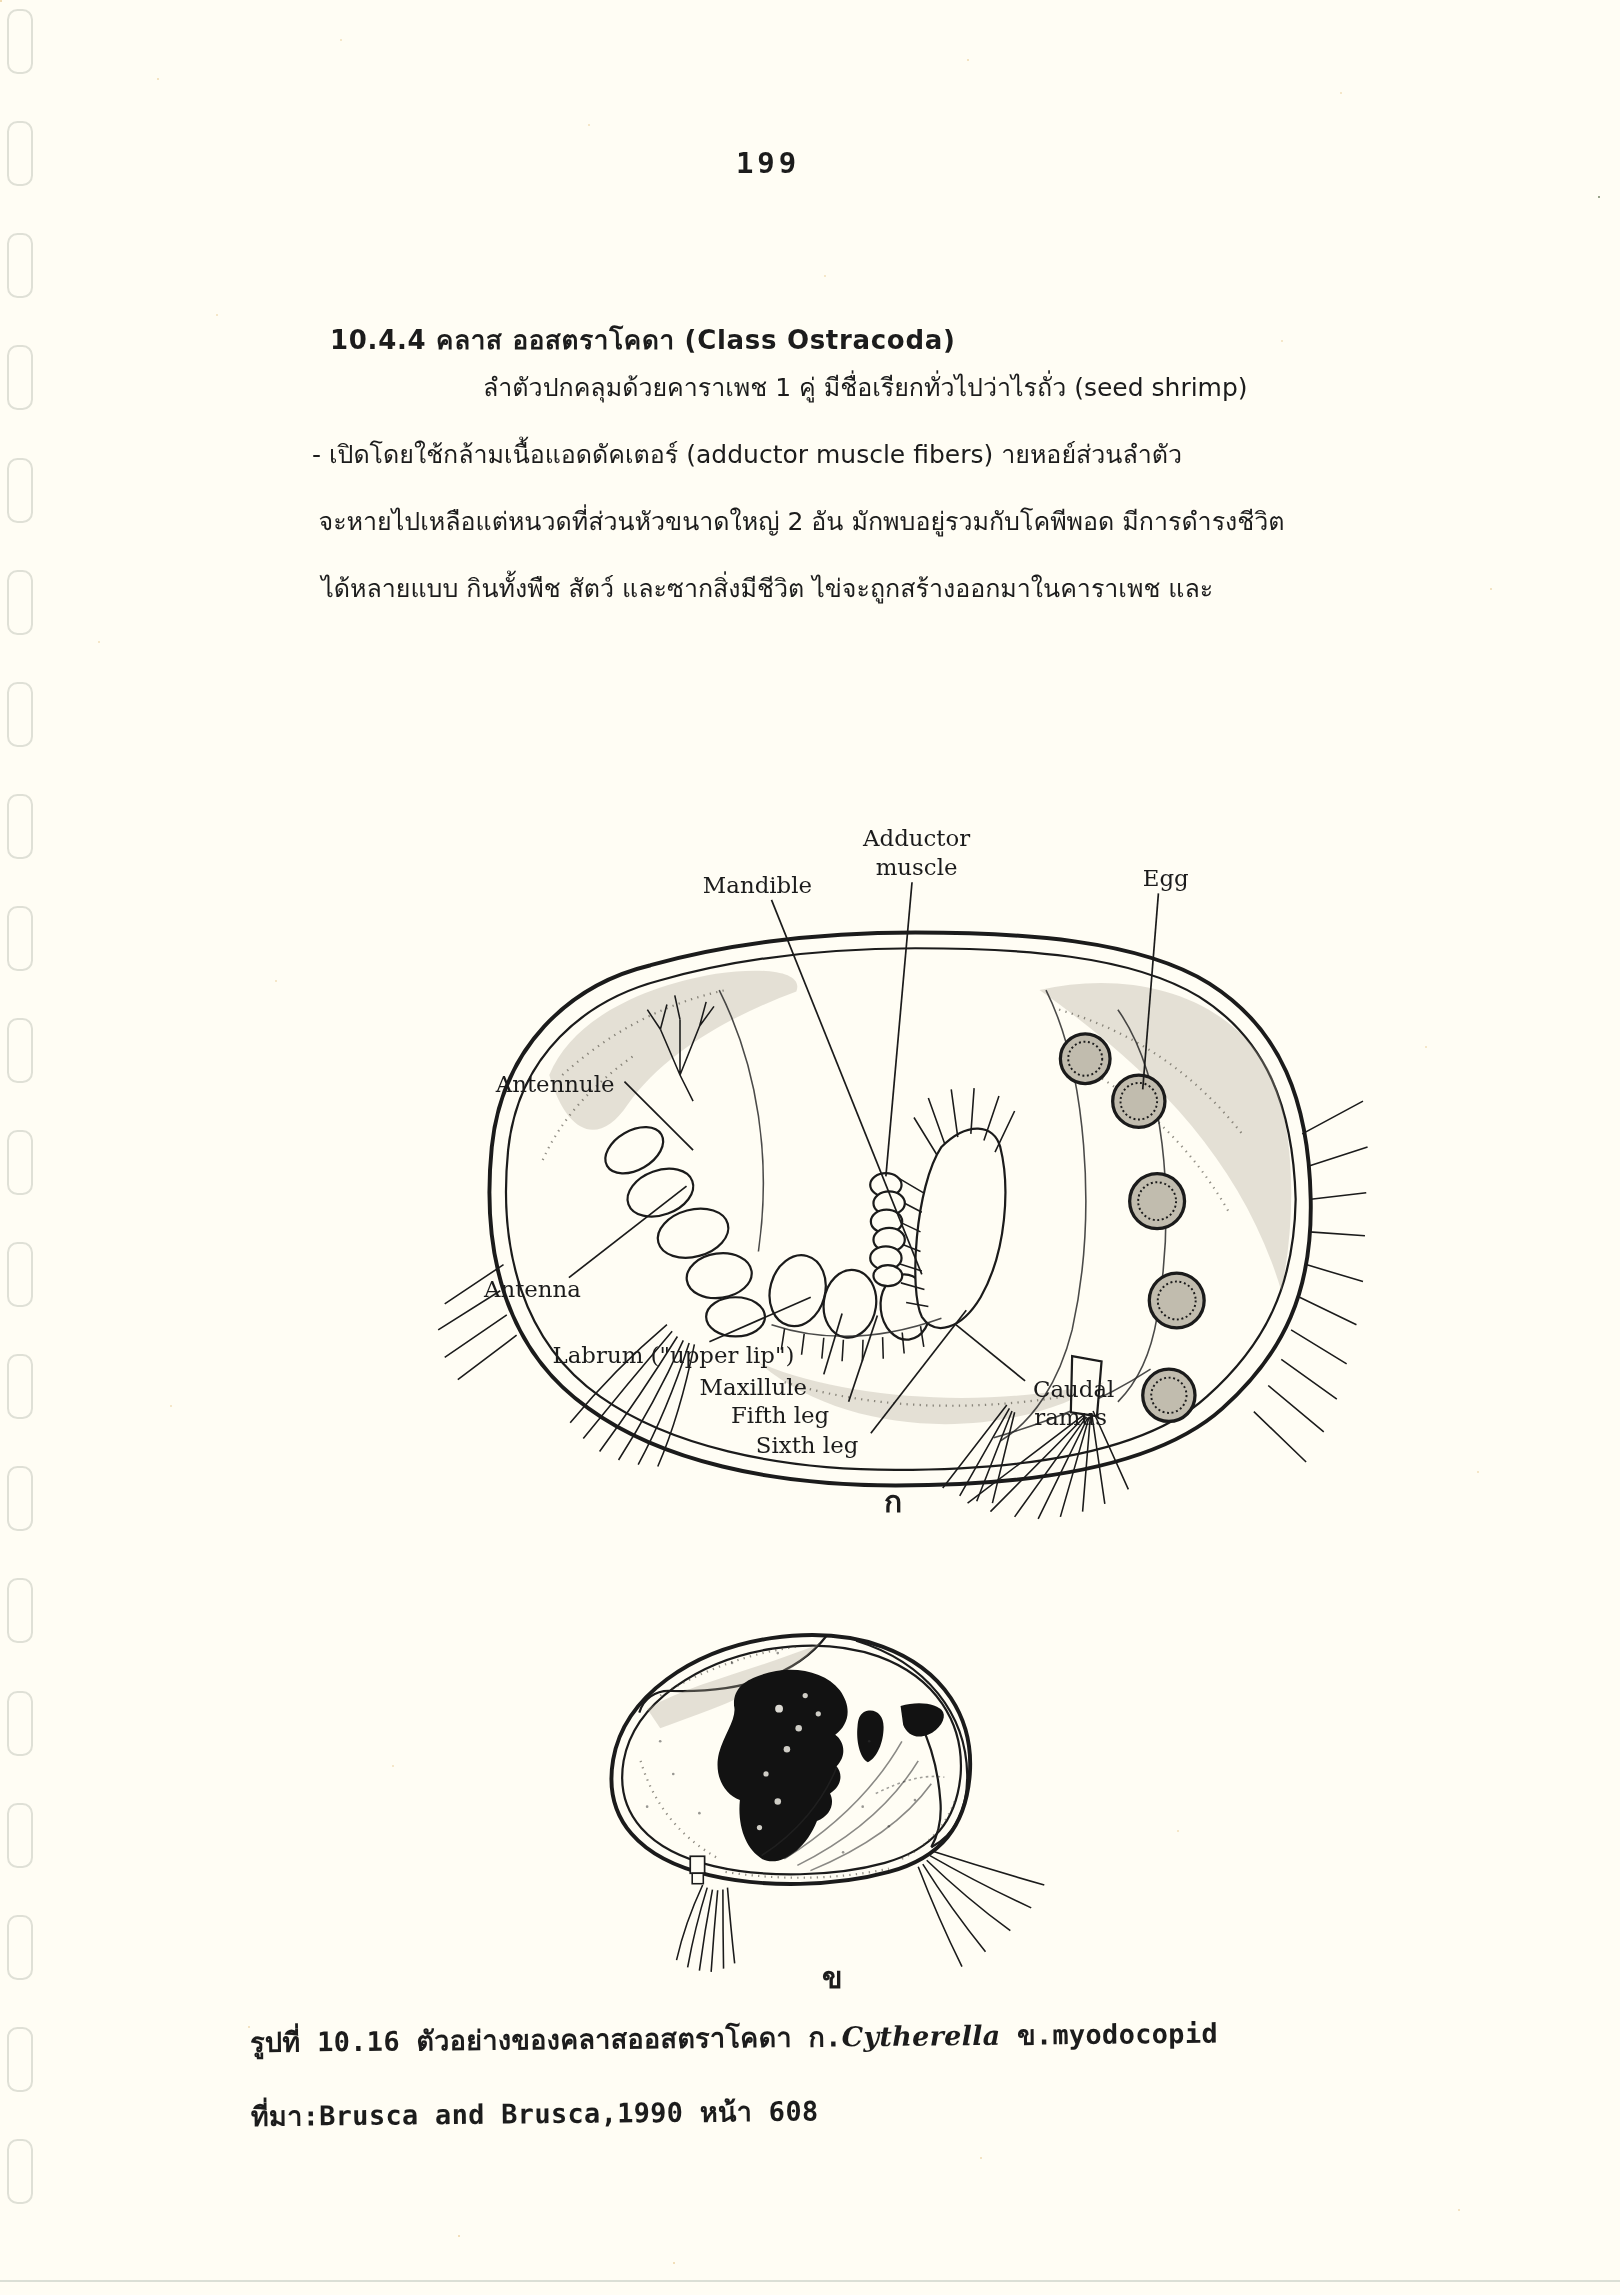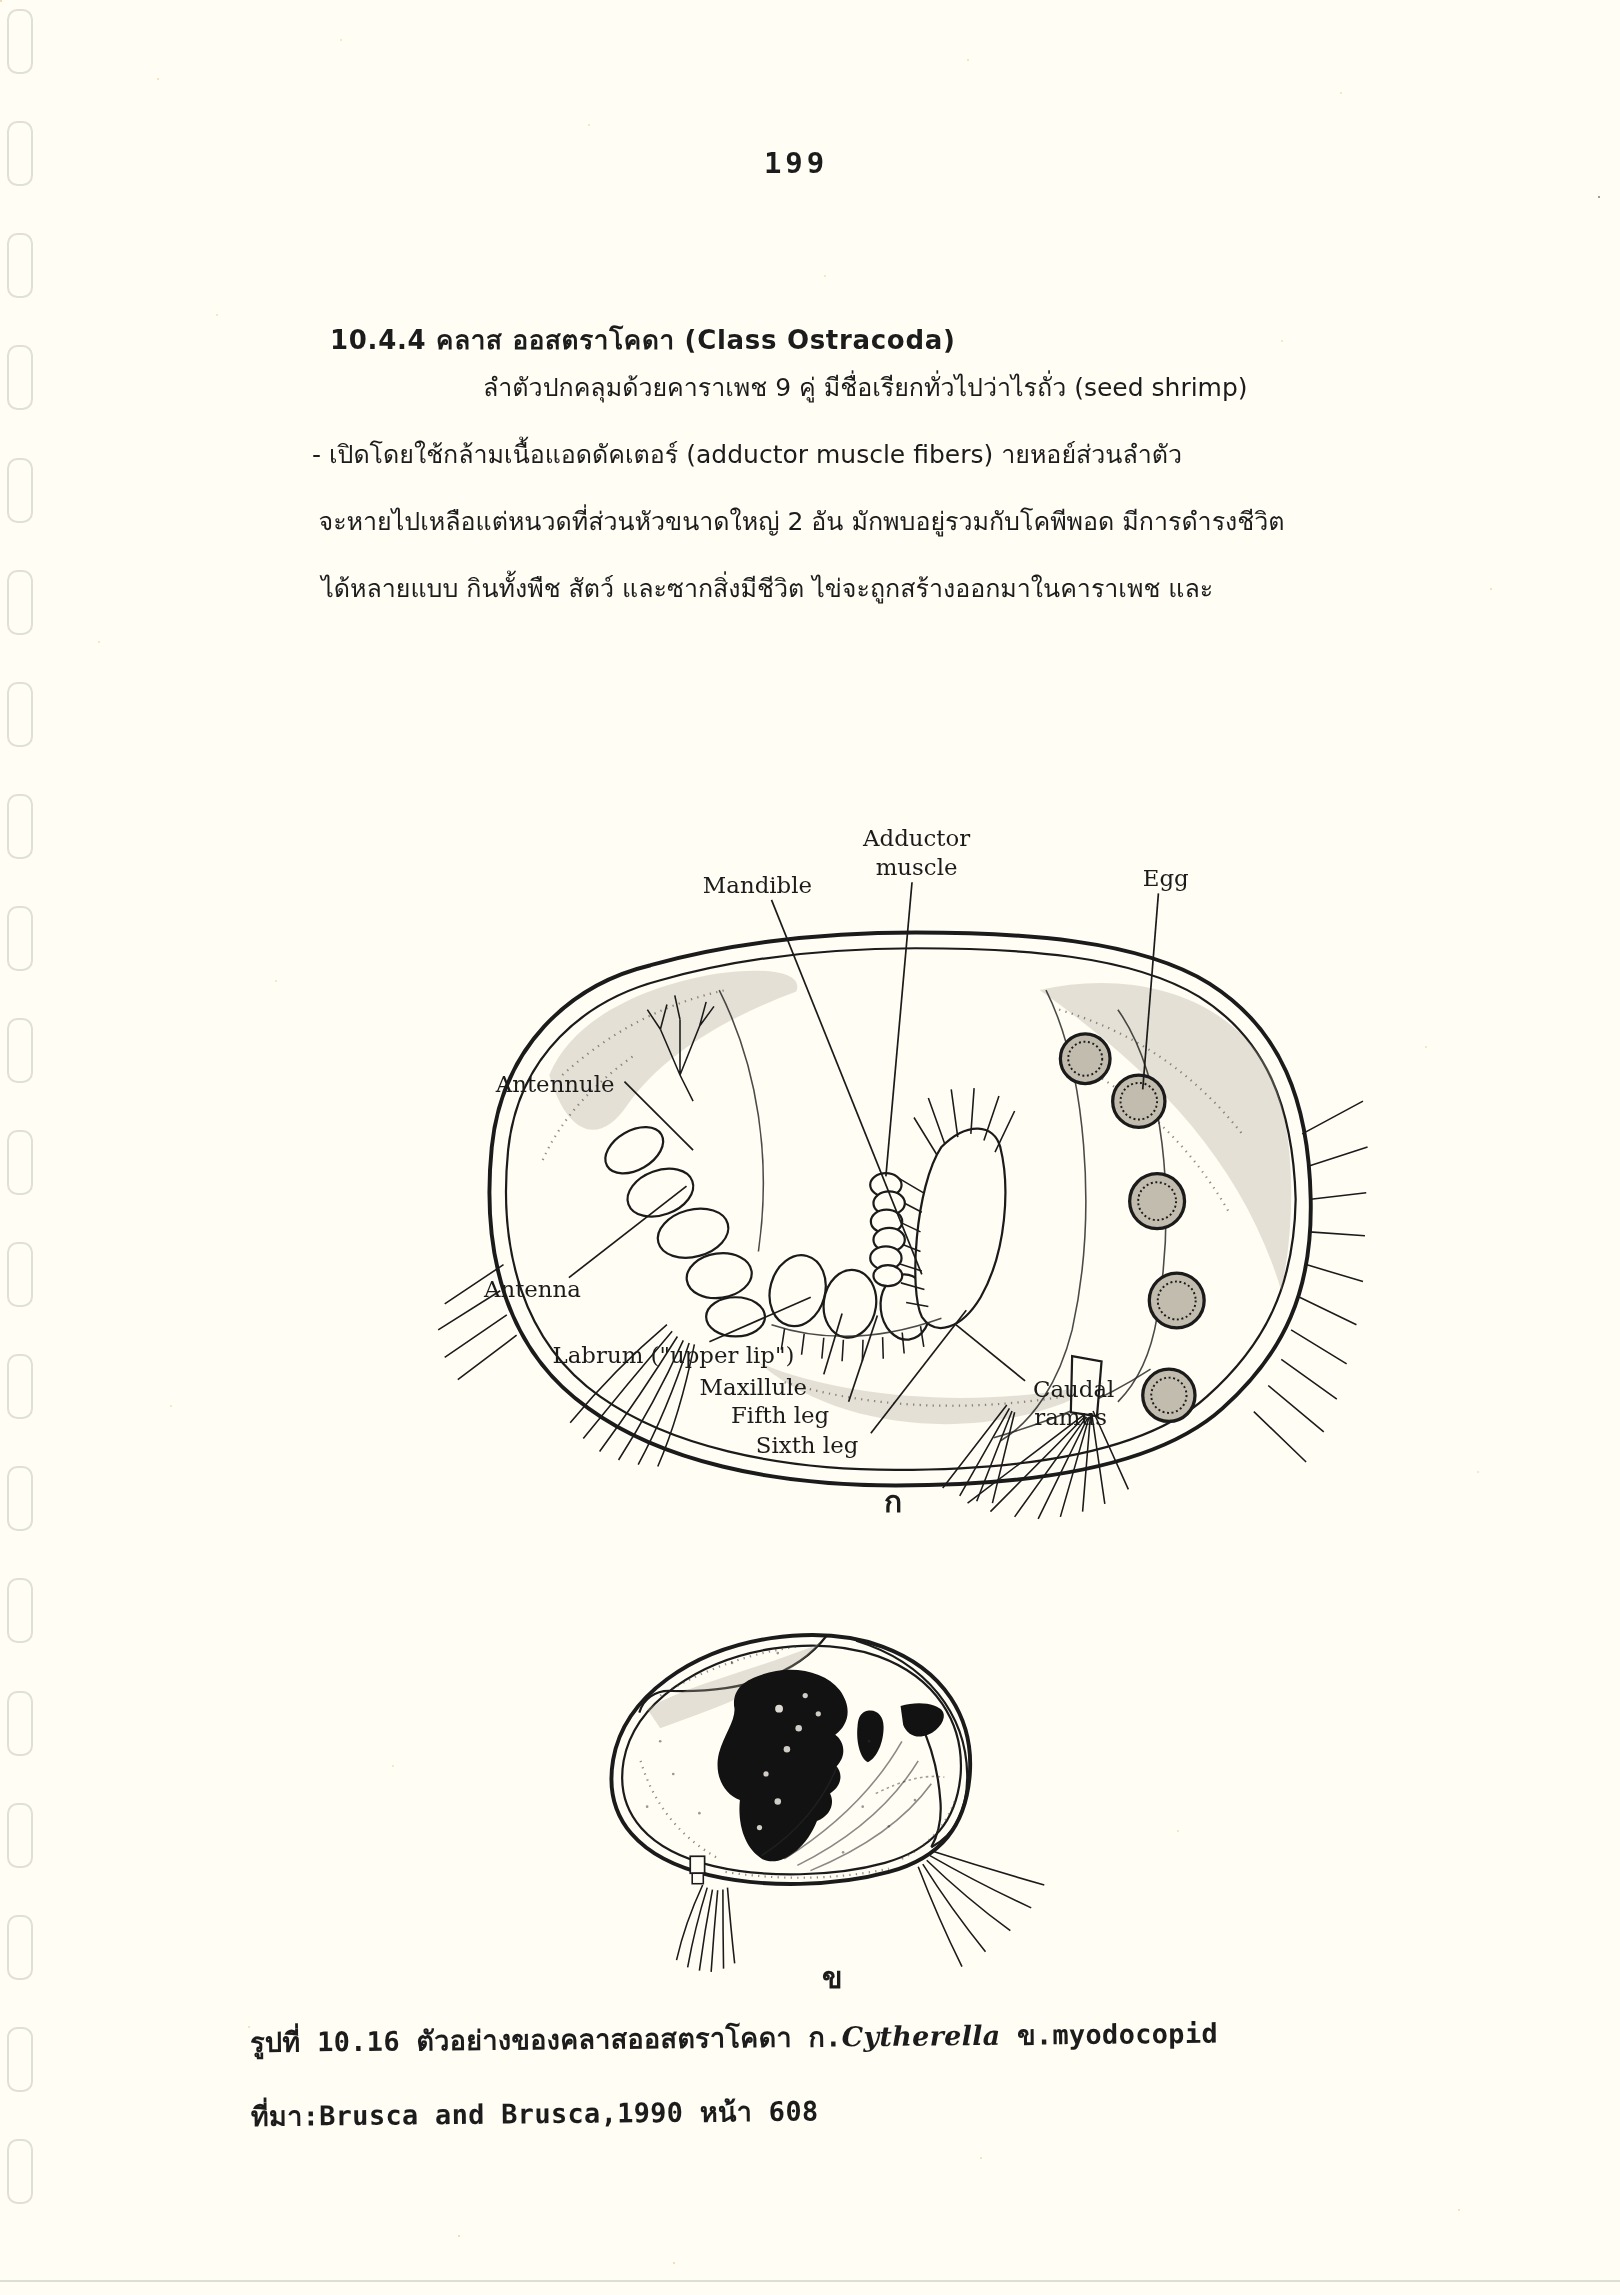--- a/index.html
+++ b/index.html
@@ -30,21 +30,21 @@
   }
   .hole{
     position:absolute;left:6.5px;width:22px;height:61px;
     border:2px solid rgba(172,176,166,.38);border-radius:10.5px;
   }
   .bottom-edge{
     position:absolute;left:0;top:2280px;width:1621px;height:2px;
     background:rgba(190,198,190,.55);
   }
   .pageno{
-    position:absolute;left:764px;top:146px;
+    position:absolute;left:736px;top:146px;
     font-size:29px;font-weight:600;letter-spacing:3.9px;
     font-family:"DejaVu Sans Mono","Liberation Mono",monospace;
     text-align:right;
   }
   .heading{
     position:absolute;left:330px;top:277px;
     font-size:26px;font-weight:700;letter-spacing:0.7px;white-space:nowrap;margin-top:42px;
   }
   .para{
     position:absolute;left:312px;top:354px;width:1111px;
@@ -109,21 +109,21 @@
       <div class="hole" style="top: 2027px;"></div>
       <div class="hole" style="top: 2139px;"></div>
     </div>
   <div class="bottom-edge"></div>
 
   <div class="pageno">199</div>
 
   <div class="heading">10.4.4  คลาส ออสตราโคดา (Class Ostracoda)</div>
 
   <div class="para">
-    <div class="line" style="padding-left:171px"><span class="seg">ลำตัวปกคลุมด้วยคาราเพช 9 คู่ มีชื่อเรียกทั่วไปว่า</span><span class="seg b">ไรถั่ว (seed shrimp)</span><span class="seg"></span></div>
+    <div class="line" style="padding-left:171px"><span class="seg">ลำตัวปกคลุมด้วยคาราเพช 1 คู่ มีชื่อเรียกทั่วไปว่า</span><span class="seg b">ไรถั่ว (seed shrimp)</span><span class="seg"></span></div>
     <div class="line" style="padding-left:0"><span class="seg">- เปิดโดยใช้</span><span class="seg b">กล้ามเนื้อแอดดัคเตอร์ (adductor muscle fibers)</span><span class="seg">  ายหอย์ส่วนลำตัว</span></div>
     <div class="line" style="padding-left:6.5px"><span class="seg">จะหายไปเหลือแต่หนวดที่ส่วนหัวขนาดใหญ่ 2 อัน มักพบอยู่รวมกับโคพีพอด มีการดำรงชีวิต</span><span class="seg b"></span><span class="seg"></span></div>
     <div class="line" style="padding-left:9.2px"><span class="seg">ได้หลายแบบ  กินทั้งพืช  สัตว์ และซากสิ่งมีชีวิต ไข่จะถูกสร้างออกมาในคาราเพช  และ</span><span class="seg b"></span><span class="seg"></span></div>
   </div>
 
   <svg class="fig1" width="1020" height="732" viewBox="0 0 1560 1120">
 
     <path class="outline" d="M 455 262 C 330 292 228 388 212 540 C 196 700 232 850 360 940 C 470 1020 640 1058 830 1058 C 1040 1058 1230 1030 1330 940 C 1425 855 1468 760 1465 620 C 1462 470 1420 360 1310 290 C 1200 222 1020 212 860 212 C 700 212 560 232 455 262 Z"></path>
     <path class="outline2" d="M 470 285 C 355 315 252 400 237 545 C 222 695 258 838 378 922 C 482 996 645 1034 830 1034 C 1030 1034 1212 1008 1306 922 C 1396 842 1440 752 1442 620 C 1438 480 1398 375 1294 310 C 1188 246 1020 236 860 236 C 706 236 572 256 470 285 Z"></path>
 

